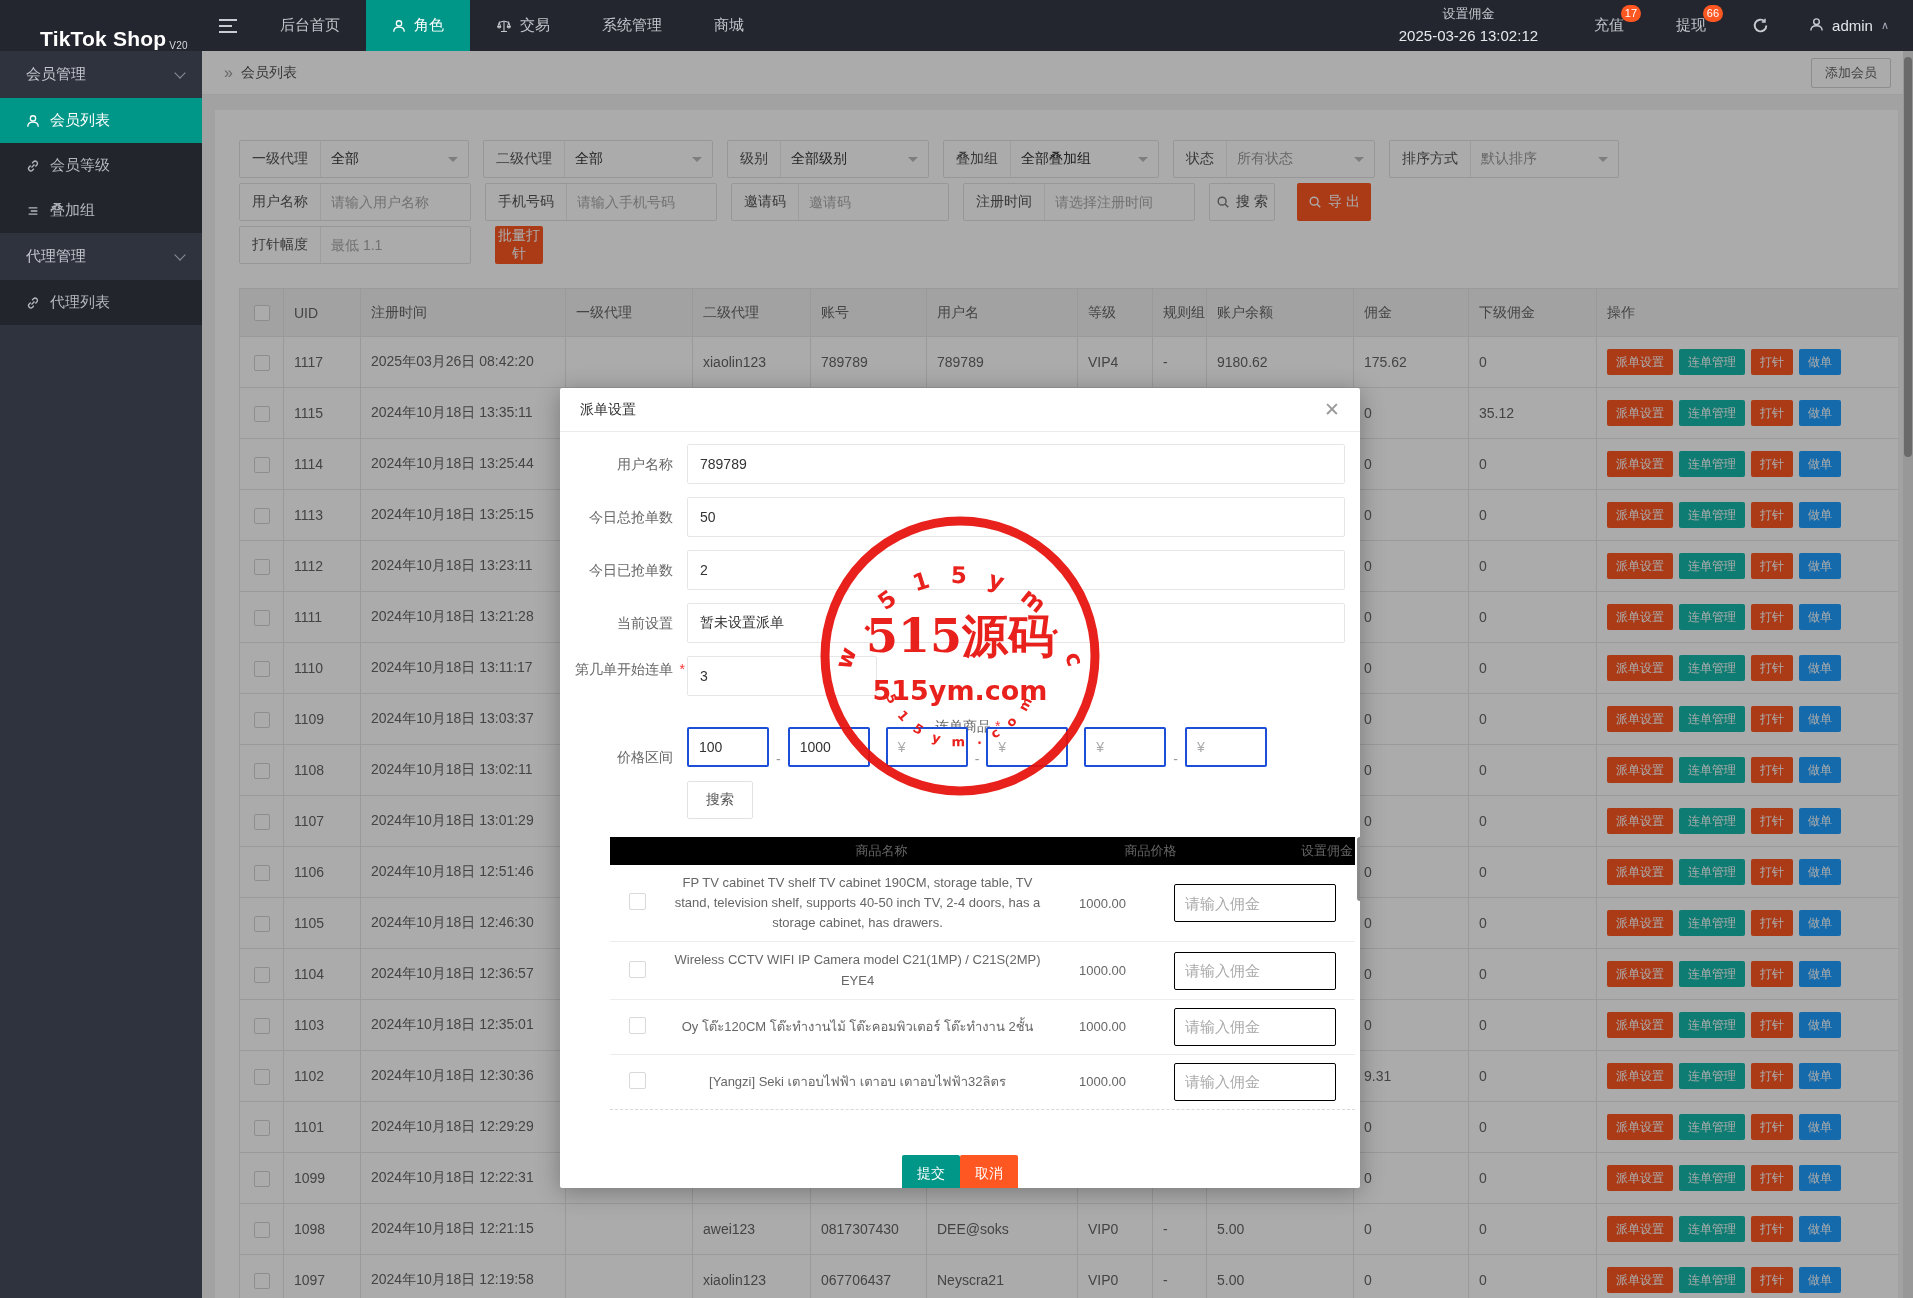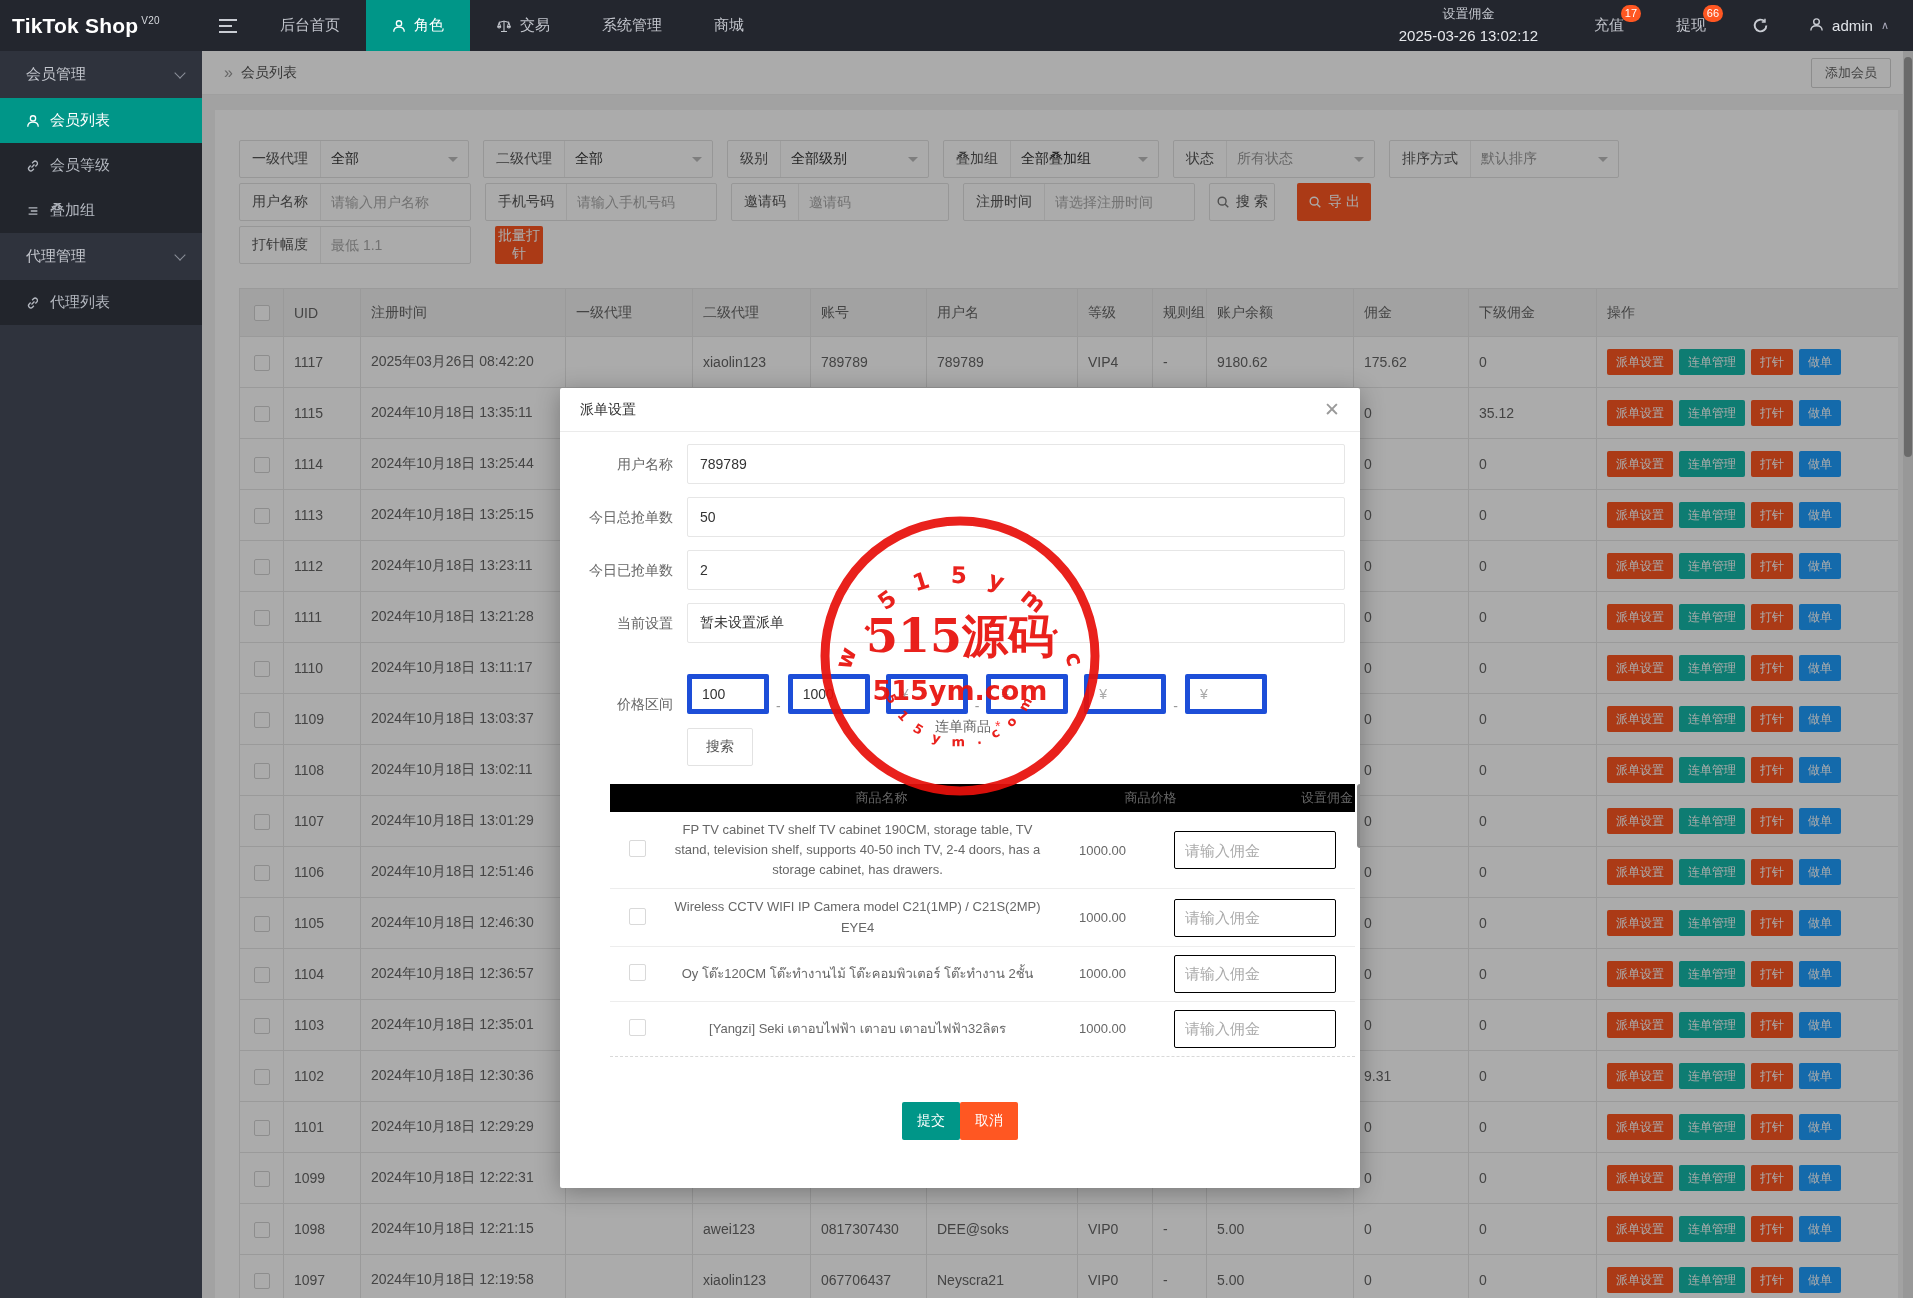--- a/index.html
+++ b/index.html
@@ -1,21 +1,21 @@
 <!DOCTYPE html>
 <html><head>
 <meta charset="utf-8">
 <style>
   * { margin:0; padding:0; box-sizing:border-box; }
   html,body { width:1913px; height:1298px; overflow:hidden; }
   body { font-family:"Liberation Sans","DejaVu Sans",sans-serif; background:#f2f2f2; position:relative; font-size:14px; }
 
   
   .topbar { position:absolute; top:0; left:0; right:0; height:51px; background:#23262e; display:flex; align-items:stretch; z-index:40; }
-  .logo { width:202px; display:flex; align-items:center; padding-left:12px; color:#fff; font-size:21px; font-weight:bold; letter-spacing:.2px; }
+  .logo { width:202px; display:flex; align-items:flex-end; padding-left:40px; color:#fff; font-size:21px; font-weight:bold; letter-spacing:.2px; }
   .logo sup { font-size:10px; margin-left:3px; margin-top:-10px; color:#d6d9de; font-weight:normal; }
   .nav-toggle { width:52px; display:flex; flex-direction:column; justify-content:center; align-items:center; gap:4px; cursor:pointer; }
   .nav-toggle i { display:block; width:18px; height:2px; background:#c9ccd3; }
   .nav-toggle i:nth-child(2){ width:13px; align-self:flex-start; margin-left:17px; }
   .nav-item { padding:0 26px; display:flex; align-items:center; gap:8px; color:#c2c5cc; font-size:15px; cursor:pointer; }
   .nav-item.active { background:#009688; color:#fff; }
   .nav-ico svg { display:block; }
   .top-right { margin-left:auto; display:flex; align-items:center; }
   .local-time { text-align:center; color:#c5c8cf; font-size:13px; line-height:1.55; padding:0 30px; }
   .local-time .t2 { font-size:15px; color:#e6e8ec; }
@@ -72,21 +72,21 @@
   .modal-header { height:44px; display:flex; align-items:center; padding:0 20px; font-size:14px; color:#333; border-bottom:1px solid #ebebeb; }
   .modal-close { margin-left:auto; font-size:19px; color:#9a9a9a; cursor:pointer; line-height:1; }
   .modal-body { position:relative; padding-top:12px; height:756px; overflow:hidden; }
   .m-row { display:flex; margin-bottom:13px; position:relative; z-index:2; }
   .m-label { width:127px; text-align:right; padding-right:14px; padding-top:11px; font-size:14px; color:#666; line-height:1.35; position:relative; }
   .m-label .star, .star { color:#f33; }
   .m-input { height:40px; border:1px solid #e6e6e6; border-radius:2px; padding:0 12px; font-size:14px; color:#333; width:658px; outline:none; font-family:inherit; background:#fff; }
   .m-input.narrow { width:190px; }
   .chain-label { position:absolute; left:375px; top:286px; font-size:14px; color:#666; z-index:2; }
   .m-row-price { margin-top:31px; margin-bottom:14px; align-items:flex-end; }
-  .mini { width:82px; height:40px; border:5px solid #1d4ed8; border-radius:2px; padding:0 10px; font-size:14px; color:#333; outline:none; font-family:inherit; background:#fff; }
+  .mini { width:82px; height:40px; border:2px solid #1d4ed8; border-radius:2px; padding:0 10px; font-size:14px; color:#333; outline:none; font-family:inherit; background:#fff; }
   .dash { color:#999; margin:0 7px; }
   .pair-gap { margin-right:16px; }
   .btn-msearch { margin-left:127px; width:66px; height:38px; background:#fff; border:1px solid #e2e2e2; color:#555; border-radius:2px; font-size:14px; cursor:pointer; font-family:inherit; }
   .goods-table { margin:18px 0 0 50px; width:745px; border-bottom:1px dashed #d9d9d9; position:relative; z-index:2; }
   .goods-header { display:flex; background:#000000; height:28px; align-items:center; font-size:13px; color:#666;gap:24px; }
   .gc-check { width:55px; text-align:center; flex:none; }
   .gc-name { width:385px; text-align:center; flex:none; }
   .gc-price { width:105px; text-align:center; flex:none; }
   .gc-comm { width:200px; text-align:center; flex:none; }
   .goods-row { display:flex; align-items:center; border-top:1px solid #ededed; padding:8px 0; }
@@ -667,20 +667,27 @@
       <input class="m-input" value="50" style="">
     </div>
     <div class="m-row">
       <div class="m-label">今日已抢单数</div>
       <input class="m-input" value="2" style="">
     </div>
     <div class="m-row">
       <div class="m-label">当前设置</div>
       <input class="m-input" value="暂未设置派单" style="">
     </div>
+    <div class="m-row">
+      <div class="m-label" style="padding-top:4px">
+        <span>第几单开始连单</span>
+        <span class="star" style="position:absolute;right:2px;top:4px">*</span>
+      </div>
+      <input class="m-input narrow" value="3" style="">
+    </div>
     <div class="chain-label">
       <span>连单商品</span>
       <span class="star">*</span>
     </div>
     <div class="m-row m-row-price" style="display:flex">
       <div class="m-label" style="padding-top:0">价格区间</div>
       <input class="mini" value="100" style="">
       <span class="dash">-</span>
       <input class="mini pair-gap" value="1000" style="">
       <input class="mini" placeholder="¥" style="">

